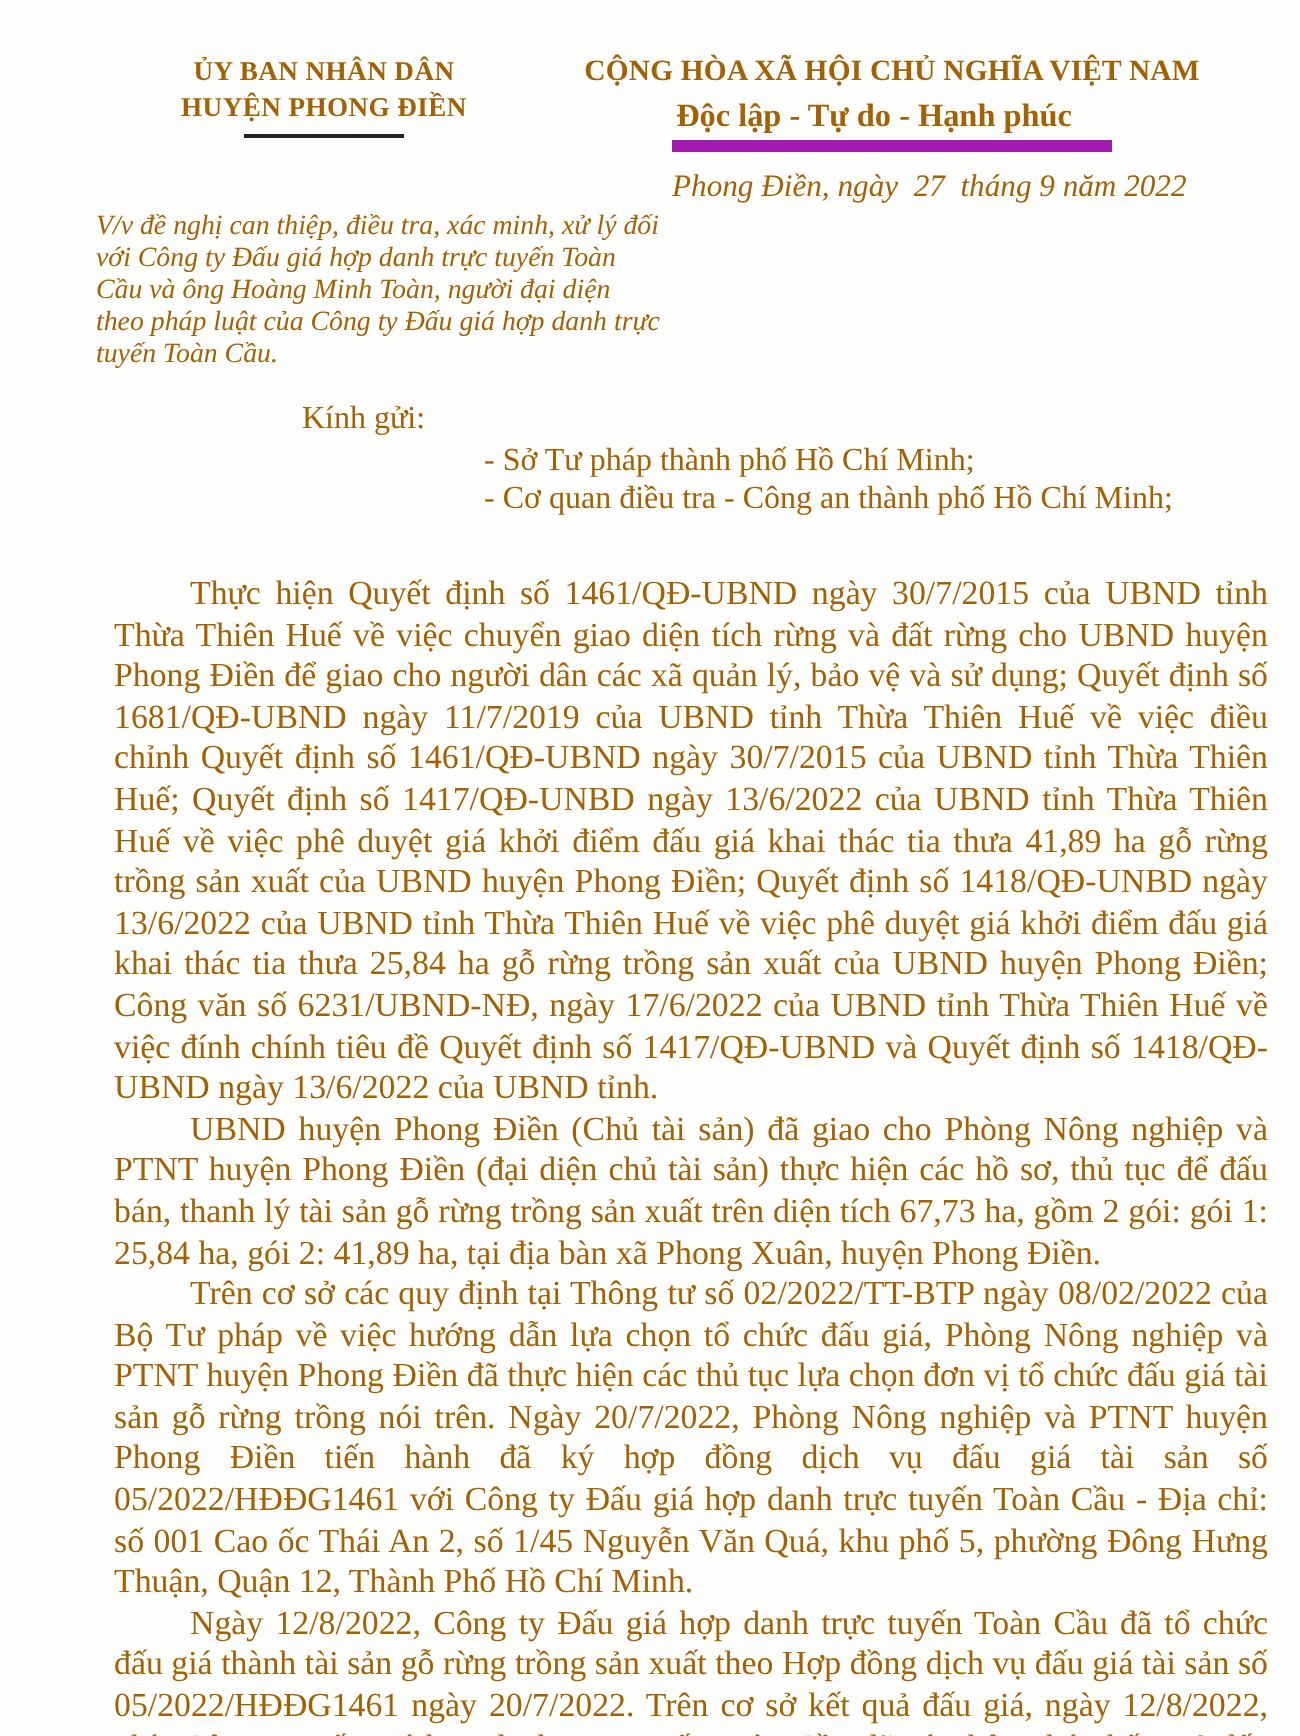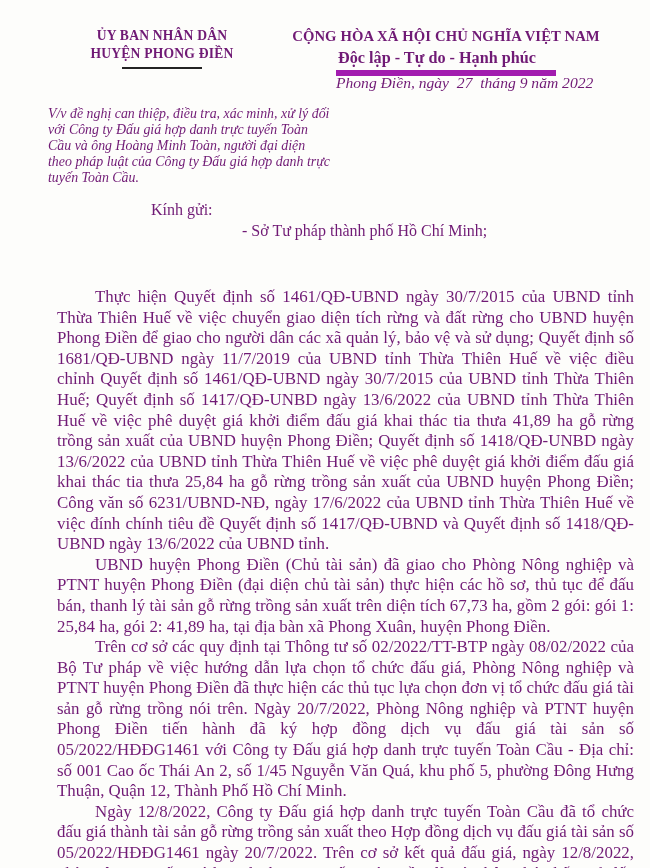--- a/index.html
+++ b/index.html
@@ -2,21 +2,21 @@
 <html><head>
 <meta charset="utf-8">
 <style>
   html, body { margin: 0; padding: 0; background: #e8e8e8; }
   .page {
     position: relative;
     width: 650px;
     height: 868px;
     margin: 0 auto;
     background: #fdfdfb;
-    color: #701a75;
+    color: #a16207;
     font-family: "Liberation Serif", "DejaVu Serif", serif;
     overflow: hidden;
   }
 
   
   .hcol { position: absolute; text-align: center; }
   .hcol-left  { left: 56px;  top: 27px; width: 212px; }
   .hcol-right { left: 281px; top: 27px; width: 330px; }
   .issuer-line { font-weight: bold; font-size: 13.6px; line-height: 17.5px; letter-spacing: 0.2px; }
   .issuer-rule { width: 80px; border-top: 2px solid #232323; margin: 5px auto 0 auto; }
@@ -30,21 +30,21 @@
     border-bottom: 6px solid #a21caf;
     padding: 0 20px 2px 2px;
   }
 
   
   .doc-number {
     position: absolute; left: 92px; top: 86px;
     font-size: 15.4px; white-space: pre-wrap;
   }
   .place-date {
-    position: absolute; left: 336px; top: 74px;
+    position: absolute; left: 336px; top: 85px;
     font-size: 15.6px; font-style: italic; white-space: pre-wrap;
   }
   .subject {
     position: absolute; left: 48px; top: 106px; width: 284px;
     font-size: 13.9px; line-height: 15.9px; font-style: italic;
     text-align: left;
   }
 
   
   .salutation {
@@ -82,20 +82,21 @@
     </div>
   </div>
 
   <div class="place-date">Phong Điền, ngày  27  tháng 9 năm 2022</div>
 
   <div class="subject">V/v đề nghị can thiệp, điều tra, xác minh, xử lý đối với Công ty Đấu giá hợp danh trực tuyến Toàn Cầu và ông Hoàng Minh Toàn, người đại diện theo pháp luật của Công ty Đấu giá hợp danh trực tuyến Toàn Cầu.</div>
 
   <div class="salutation">Kính gửi:</div>
   <div class="recipient-list">
     <div>- Sở Tư pháp thành phố Hồ Chí Minh;</div>
+    <div>- Cơ quan điều tra - Công an thành phố Hồ Chí Minh;</div>
   </div>
 
   <div class="doc-body">
     <p>Thực hiện Quyết định số 1461/QĐ-UBND ngày 30/7/2015 của UBND tỉnh Thừa Thiên Huế về việc chuyển giao diện tích rừng và đất rừng cho UBND huyện Phong Điền để giao cho người dân các xã quản lý, bảo vệ và sử dụng; Quyết định số 1681/QĐ-UBND ngày 11/7/2019 của UBND tỉnh Thừa Thiên Huế về việc điều chỉnh Quyết định số 1461/QĐ-UBND ngày 30/7/2015 của UBND tỉnh Thừa Thiên Huế; Quyết định số 1417/QĐ-UNBD ngày 13/6/2022 của UBND tỉnh Thừa Thiên Huế về việc phê duyệt giá khởi điểm đấu giá khai thác tia thưa 41,89 ha gỗ rừng trồng sản xuất của UBND huyện Phong Điền; Quyết định số 1418/QĐ-UNBD ngày 13/6/2022 của UBND tỉnh Thừa Thiên Huế về việc phê duyệt giá khởi điểm đấu giá khai thác tia thưa 25,84 ha gỗ rừng trồng sản xuất của UBND huyện Phong Điền; Công văn số 6231/UBND-NĐ, ngày 17/6/2022 của UBND tỉnh Thừa Thiên Huế về việc đính chính tiêu đề Quyết định số 1417/QĐ-UBND và Quyết định số 1418/QĐ-UBND ngày 13/6/2022 của UBND tỉnh.</p>
     <p>UBND huyện Phong Điền (Chủ tài sản) đã giao cho Phòng Nông nghiệp và PTNT huyện Phong Điền (đại diện chủ tài sản) thực hiện các hồ sơ, thủ tục để đấu bán, thanh lý tài sản gỗ rừng trồng sản xuất trên diện tích 67,73 ha, gồm 2 gói: gói 1: 25,84 ha, gói 2: 41,89 ha, tại địa bàn xã Phong Xuân, huyện Phong Điền.</p>
     <p>Trên cơ sở các quy định tại Thông tư số 02/2022/TT-BTP ngày 08/02/2022 của Bộ Tư pháp về việc hướng dẫn lựa chọn tổ chức đấu giá, Phòng Nông nghiệp và PTNT huyện Phong Điền đã thực hiện các thủ tục lựa chọn đơn vị tổ chức đấu giá tài sản gỗ rừng trồng nói trên. Ngày 20/7/2022, Phòng Nông nghiệp và PTNT huyện Phong Điền tiến hành đã ký hợp đồng dịch vụ đấu giá tài sản số 05/2022/HĐĐG1461 với Công ty Đấu giá hợp danh trực tuyến Toàn Cầu - Địa chỉ: số 001 Cao ốc Thái An 2, số 1/45 Nguyễn Văn Quá, khu phố 5, phường Đông Hưng Thuận, Quận 12, Thành Phố Hồ Chí Minh.</p>
     <p>Ngày 12/8/2022, Công ty Đấu giá hợp danh trực tuyến Toàn Cầu đã tổ chức đấu giá thành tài sản gỗ rừng trồng sản xuất theo Hợp đồng dịch vụ đấu giá tài sản số 05/2022/HĐĐG1461 ngày 20/7/2022. Trên cơ sở kết quả đấu giá, ngày 12/8/2022, phía Công ty Đấu giá hợp danh trực tuyến Toàn Cầu đã có Thông báo kết quả đấu giá tài sản gỗ rừng trồng trên diện tích 67,73 ha, gồm: gói 1: 25,84 ha, gói 2: 41,89 ha.</p>
   </div>
 
 </div>

